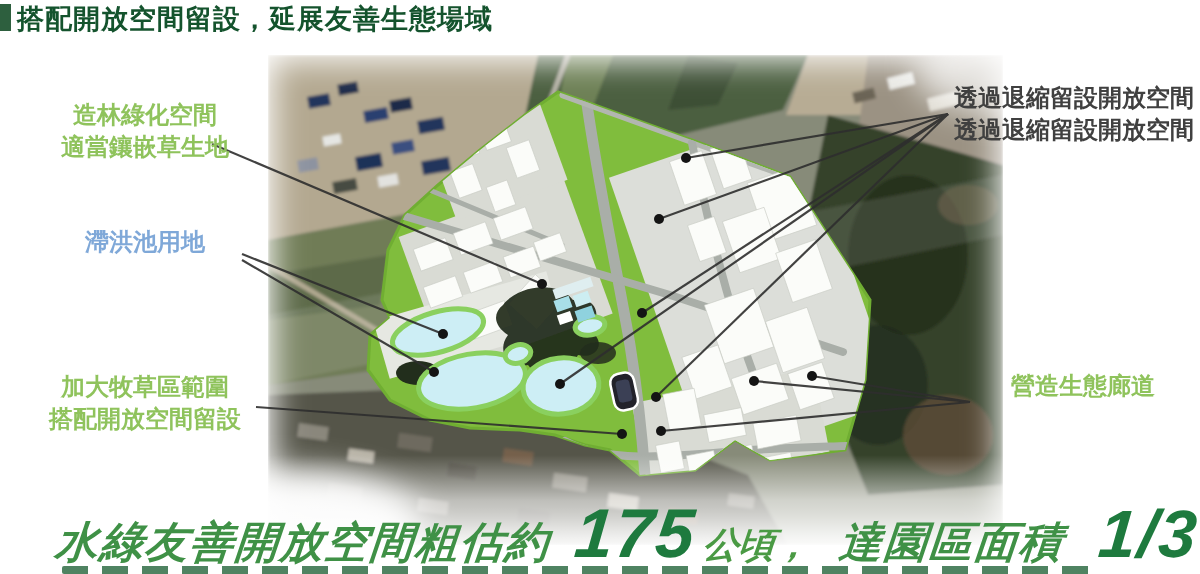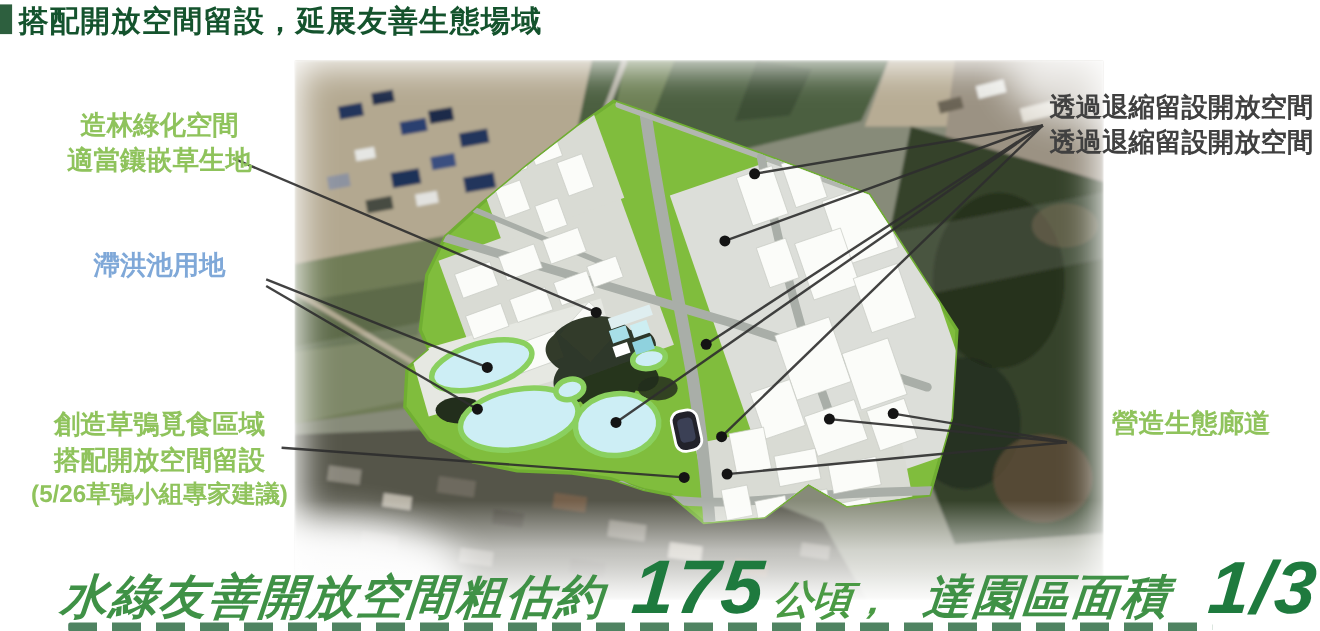--- a/index.html
+++ b/index.html
@@ -253,23 +253,22 @@
 </svg>
 
 <div class="ann ann-1 ann-green">
   <div>造林綠化空間</div>
   <div>適當鑲嵌草生地</div>
 </div>
 <div class="ann ann-2 ann-blue">
   <div>滯洪池用地</div>
 </div>
 <div class="ann ann-3 ann-green">
-  <div>創造草鴞覓食區域</div>
+  <div>加大牧草區範圍</div>
   <div>搭配開放空間留設</div>
-  <div class="small-line">(5/26草鴞小組專家建議)</div>
 </div>
 <div class="ann ann-4 ann-gold">
   <div>透過退縮留設開放空間</div>
   <div>透過退縮留設開放空間</div>
 </div>
 <div class="ann ann-5 ann-green">
   <div>營造生態廊道</div>
 </div>
 
 <div class="banner">

